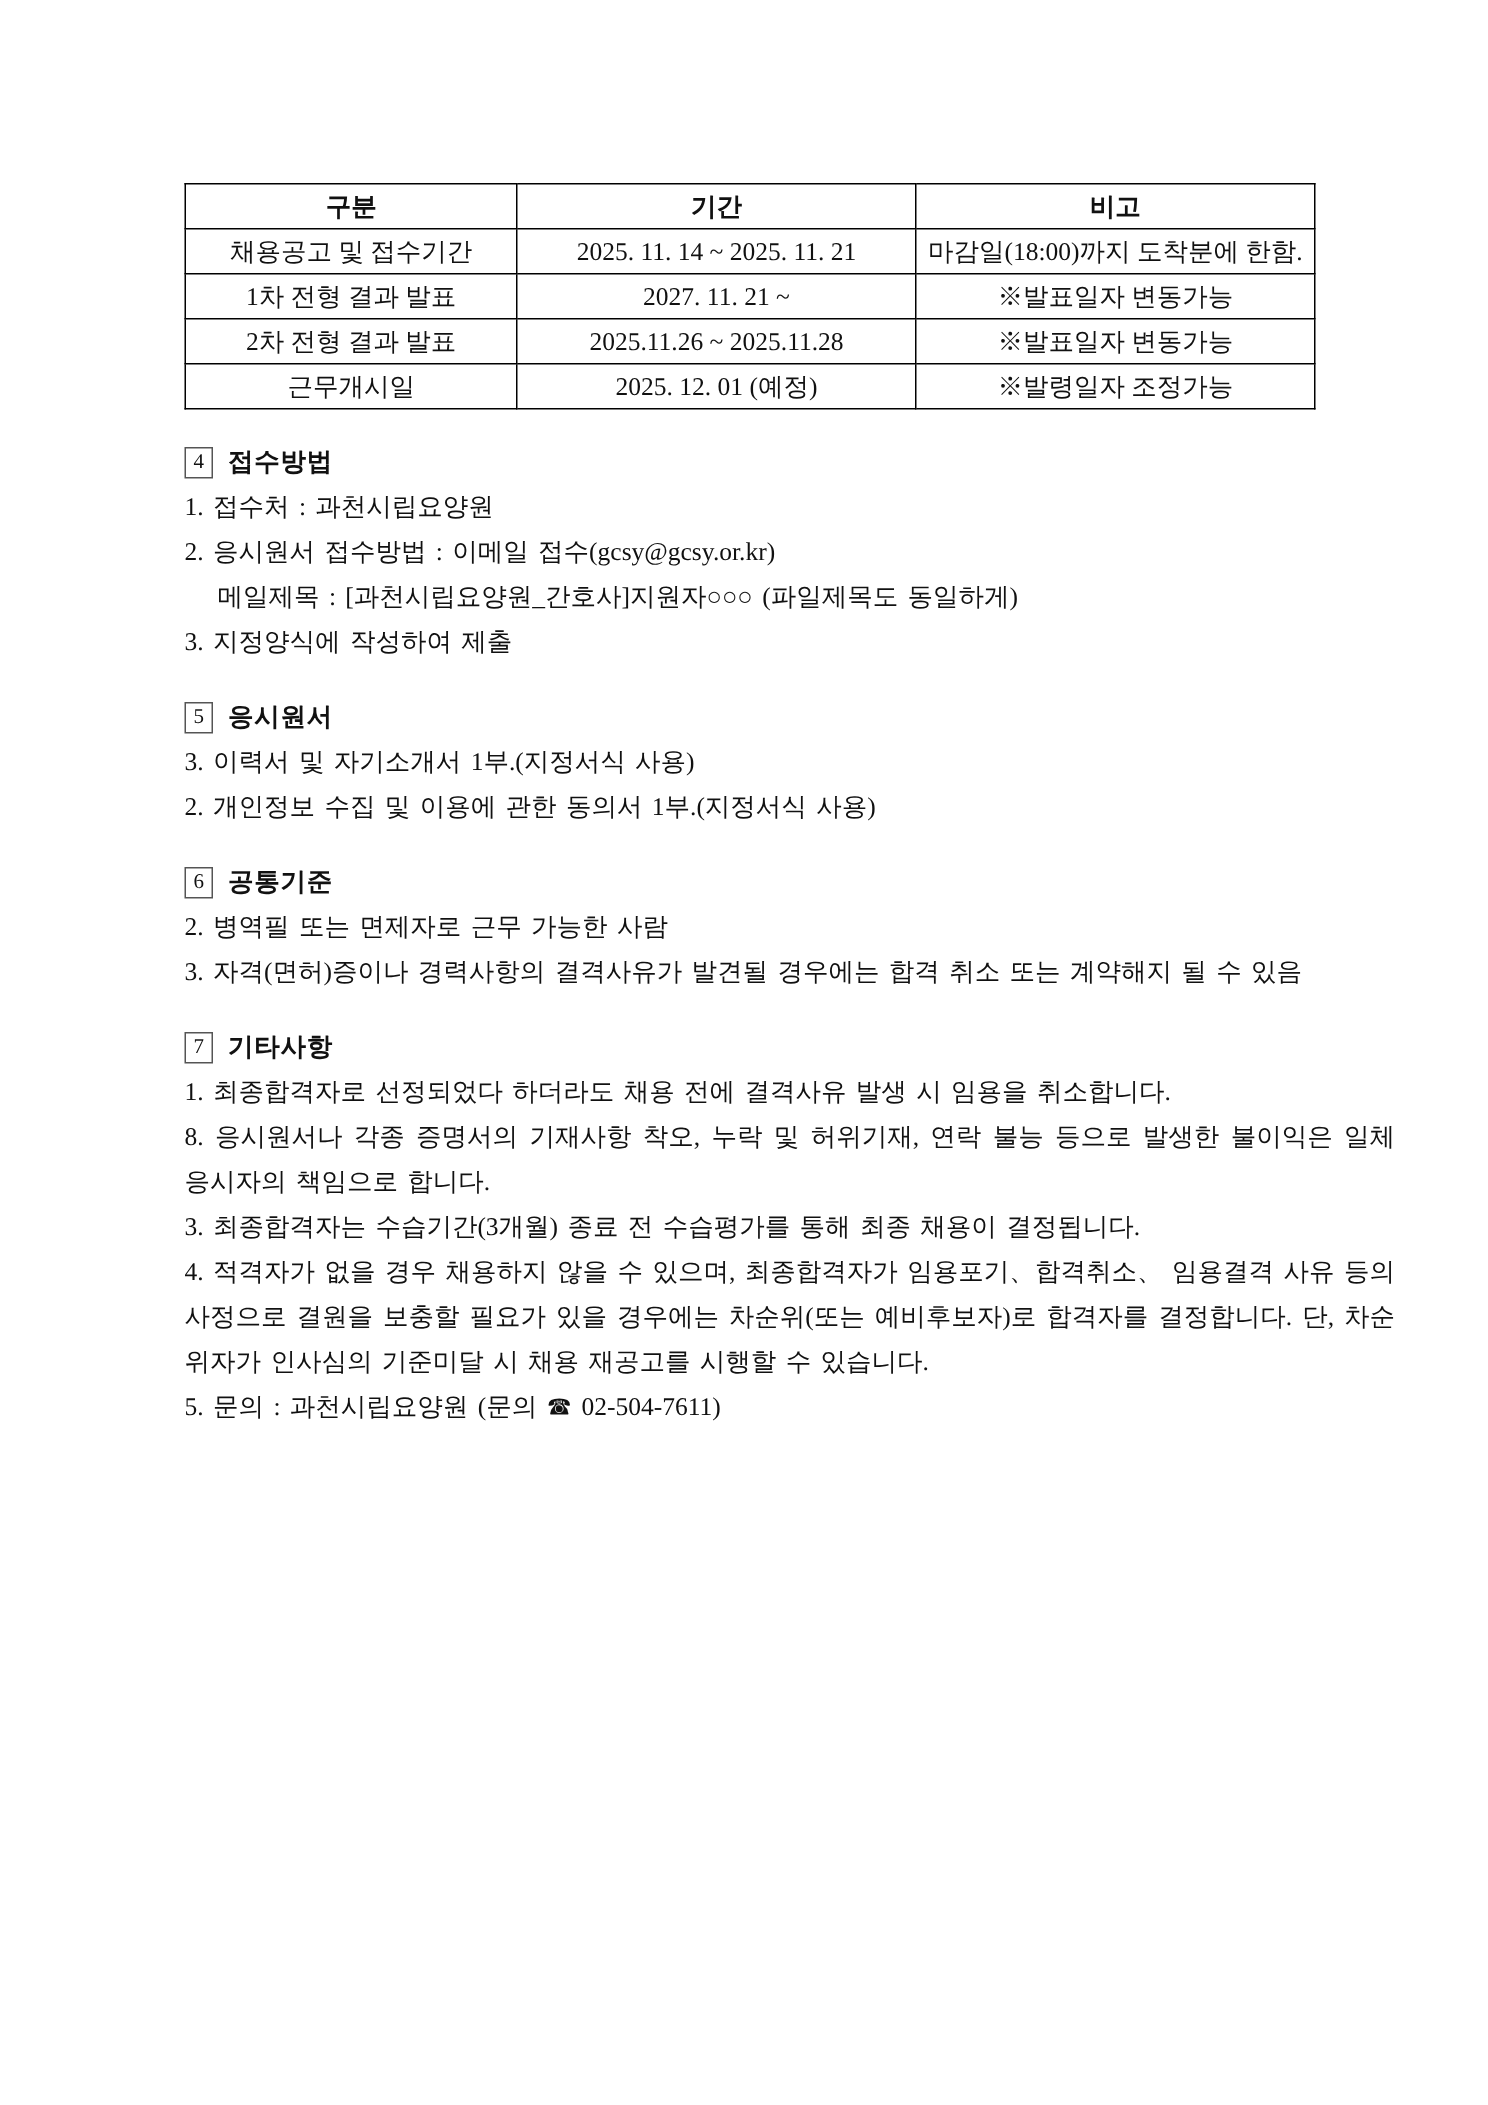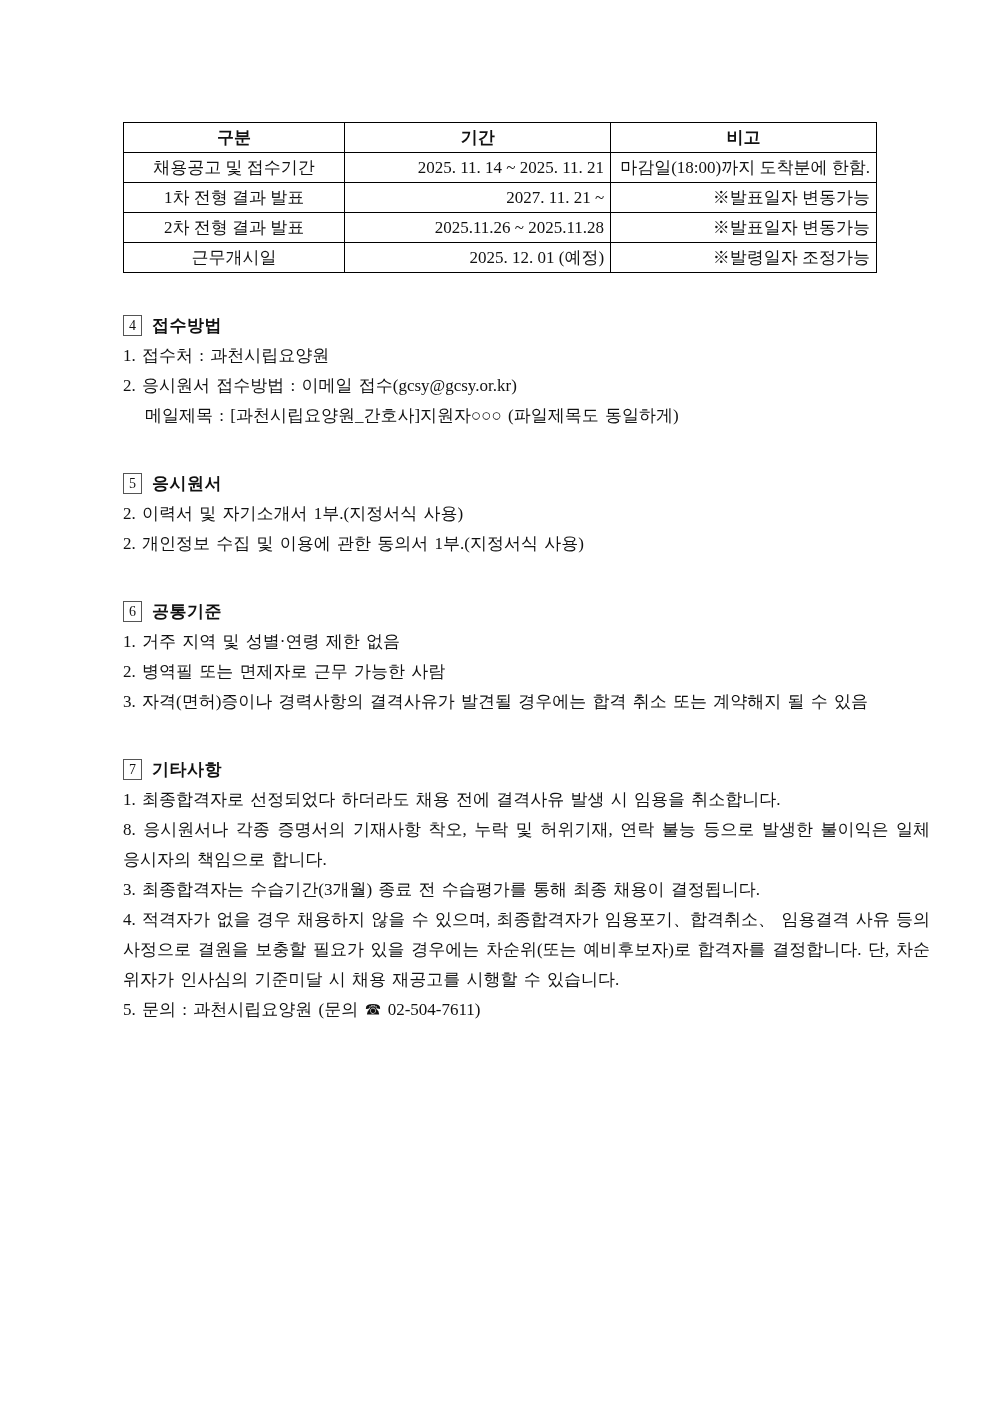--- a/index.html
+++ b/index.html
@@ -30,24 +30,24 @@
     font-size: 17px;
     box-sizing: border-box;
     white-space: nowrap;
     overflow: hidden;
   }
   table.sched th { font-weight: bold; text-align: center; }
   table.sched th:nth-child(1) { width: 218px; }
   table.sched th:nth-child(2) { width: 262px; }
   table.sched th:nth-child(3) { width: 262px; }
   td.c-left  { text-align: center; padding-left: 9px; }
-  td.c-center{ text-align: right; }
+  td.c-center{ text-align: center; }
 
   
-  #sections section { margin-top: 38px; }
+  #sections section { margin-top: 20px; }
   .sec-h { height: 30px; line-height: 30px; }
   .secnum {
     display: inline-block;
     width: 17px;
     height: 19px;
     line-height: 19px;
     text-align: center;
     border: 1px solid #555555;
     font-size: 14px;
     margin-right: 10px;
@@ -98,29 +98,29 @@
           <td class="c-center">※발령일자 조정가능</td>
         </tr>
       </tbody>
   </table>
   <div id="sections">
       <section>
         <div class="sec-h"><span class="secnum">4</span><span class="sectitle">접수방법</span></div>
         <p class="item">1. 접수처 : 과천시립요양원</p>
         <p class="item">2. 응시원서 접수방법 : 이메일 접수(gcsy@gcsy.or.kr)</p>
         <p class="item indent">메일제목 : [과천시립요양원_간호사]지원자○○○ (파일제목도 동일하게)</p>
+        <p class="item">3. 지정양식에 작성하여 제출</p>
       </section>
       <section>
         <div class="sec-h"><span class="secnum">5</span><span class="sectitle">응시원서</span></div>
-        <p class="item">2. 이력서 및 자기소개서 1부.(지정서식 사용)</p>
+        <p class="item">3. 이력서 및 자기소개서 1부.(지정서식 사용)</p>
         <p class="item">2. 개인정보 수집 및 이용에 관한 동의서 1부.(지정서식 사용)</p>
       </section>
       <section>
         <div class="sec-h"><span class="secnum">6</span><span class="sectitle">공통기준</span></div>
-        <p class="item">1. 거주 지역 및 성별·연령 제한 없음</p>
         <p class="item">2. 병역필 또는 면제자로 근무 가능한 사람</p>
         <p class="item justify">3. 자격(면허)증이나 경력사항의 결격사유가 발견될 경우에는 합격 취소 또는 계약해지 될 수 있음</p>
       </section>
       <section>
         <div class="sec-h"><span class="secnum">7</span><span class="sectitle">기타사항</span></div>
         <p class="item">1. 최종합격자로 선정되었다 하더라도 채용 전에 결격사유 발생 시 임용을 취소합니다.</p>
         <p class="item justify">8. 응시원서나 각종 증명서의 기재사항 착오, 누락 및 허위기재, 연락 불능 등으로 발생한 불이익은 일체 응시자의 책임으로 합니다.</p>
         <p class="item">3. 최종합격자는 수습기간(3개월) 종료 전 수습평가를 통해 최종 채용이 결정됩니다.</p>
         <p class="item justify">4. 적격자가 없을 경우 채용하지 않을 수 있으며, 최종합격자가 임용포기、합격취소、 임용결격 사유 등의 사정으로 결원을 보충할 필요가 있을 경우에는 차순위(또는 예비후보자)로 합격자를 결정합니다. 단, 차순위자가 인사심의 기준미달 시 채용 재공고를 시행할 수 있습니다.</p>
         <p class="item">5. 문의 : 과천시립요양원 (문의 ☎ 02-504-7611)</p>

